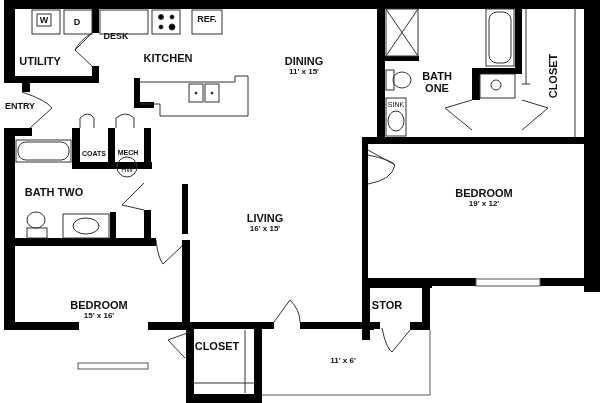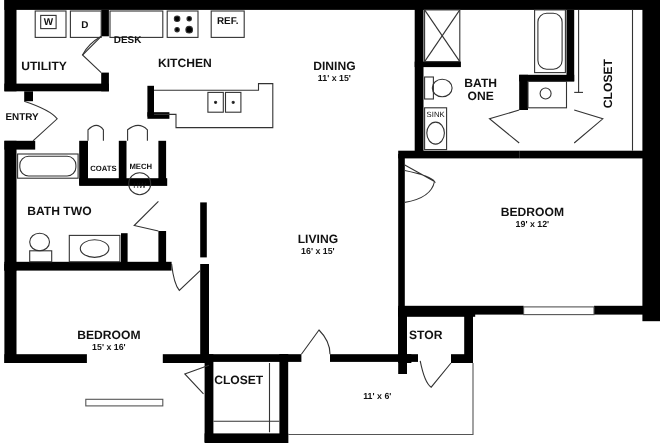--- a/index.html
+++ b/index.html
@@ -163,21 +163,21 @@
 <div class="lbl" style="left:40px;top:55px;"><span>UTILITY</span></div>
 <div class="lbl" style="left:168px;top:52px;text-align:right;"><span>KITCHEN</span></div>
 <div class="lbl" style="left:304px;top:55px;"><span>DINING</span><span class="dim">11' x 15'</span></div>
 <div class="lbl" style="left:437px;top:70px;">
     <span style="display:block">BATH</span>
     <span style="display:block">ONE</span>
   </div>
 <div class="lbl vert" style="left:553px;top:70px;"><span>CLOSET</span></div>
 <div class="lbl small" style="left:20px;top:100px;"><span>ENTRY</span></div>
 <div class="lbl" style="left:54px;top:186px;"><span>BATH TWO</span></div>
-<div class="lbl" style="left:265px;top:212px;margin-left:24px;"><span>LIVING</span><span class="dim">16' x 15'</span></div>
+<div class="lbl" style="left:265px;top:212px;"><span>LIVING</span><span class="dim">16' x 15'</span></div>
 <div class="lbl" style="left:484px;top:187px;"><span>BEDROOM</span><span class="dim">19' x 12'</span></div>
 <div class="lbl" style="left:99px;top:299px;"><span>BEDROOM</span><span class="dim">15' x 16'</span></div>
 <div class="lbl" style="left:217px;top:340px;"><span>CLOSET</span></div>
 <div class="lbl" style="left:387px;top:299px;"><span>STOR</span></div>
 <div class="lbl" style="left:343px;top:356px;"><span class="dim">11' x 6'</span></div>
 
 <div class="lbl small" style="left:44px;top:14px;"><span>W</span></div>
 <div class="lbl small" style="left:77px;top:16px;"><span>D</span></div>
 <div class="lbl small" style="left:116px;top:30px;text-align:right;"><span>DESK</span></div>
 <div class="lbl small" style="left:207px;top:13px;"><span>REF.</span></div>

